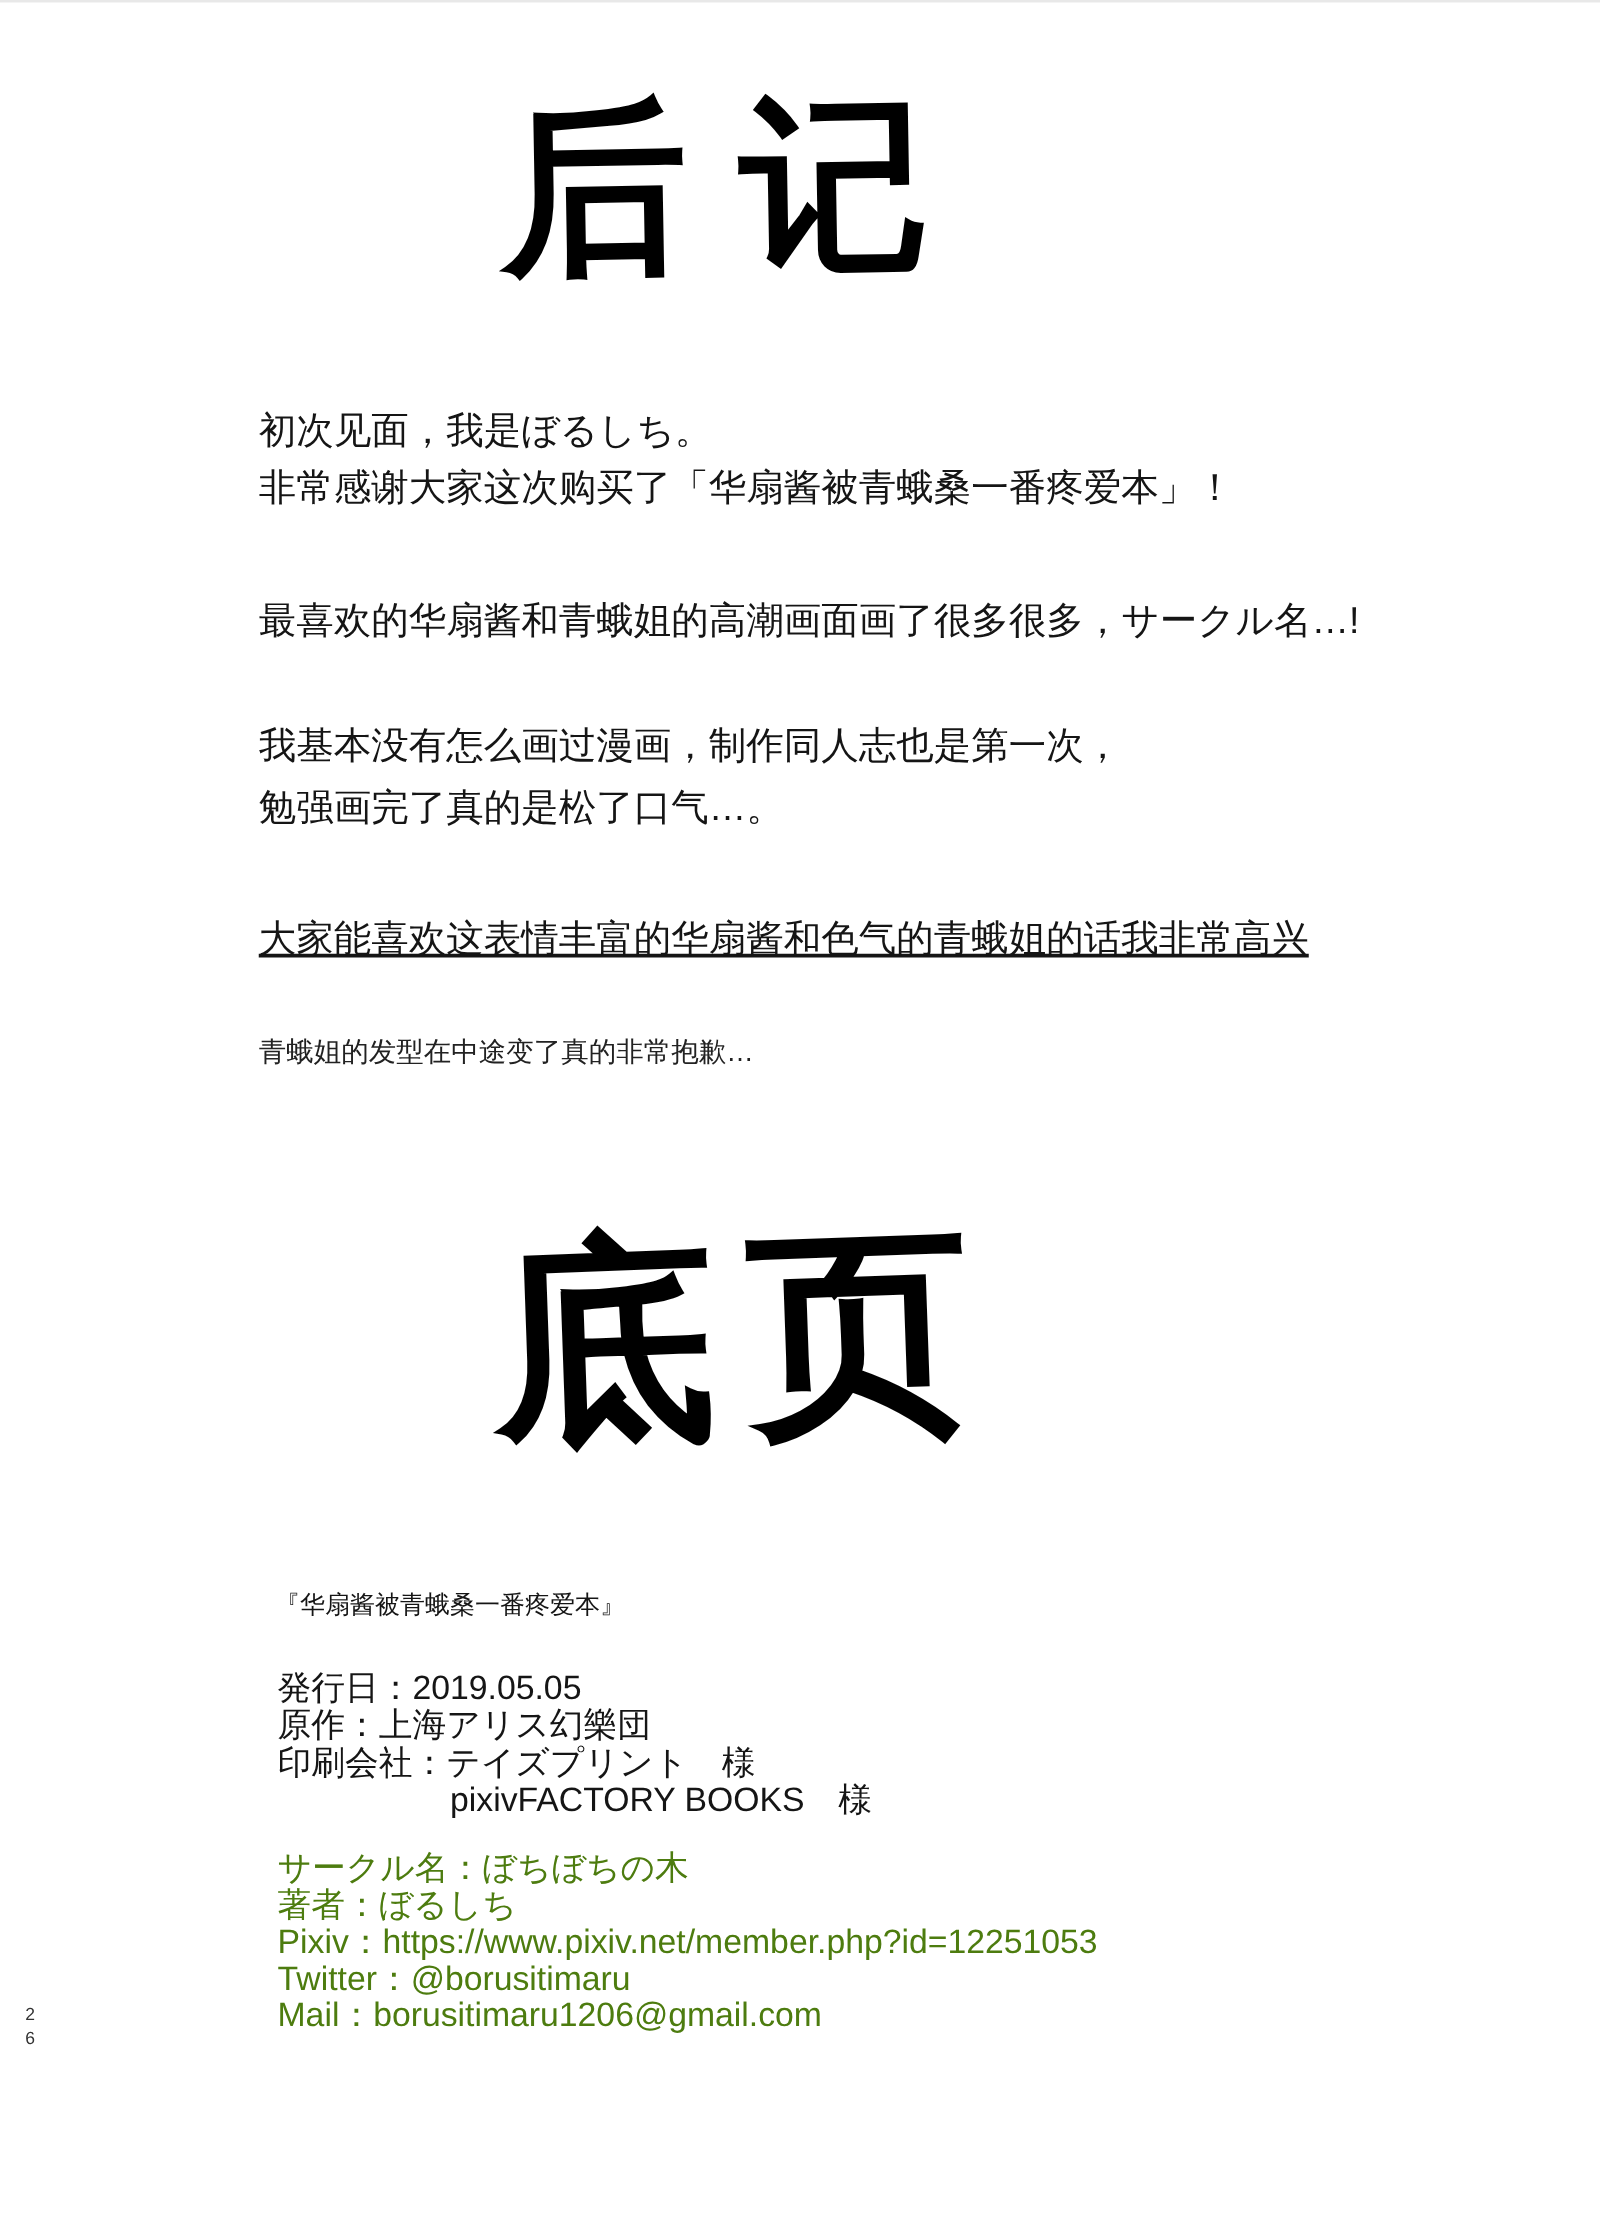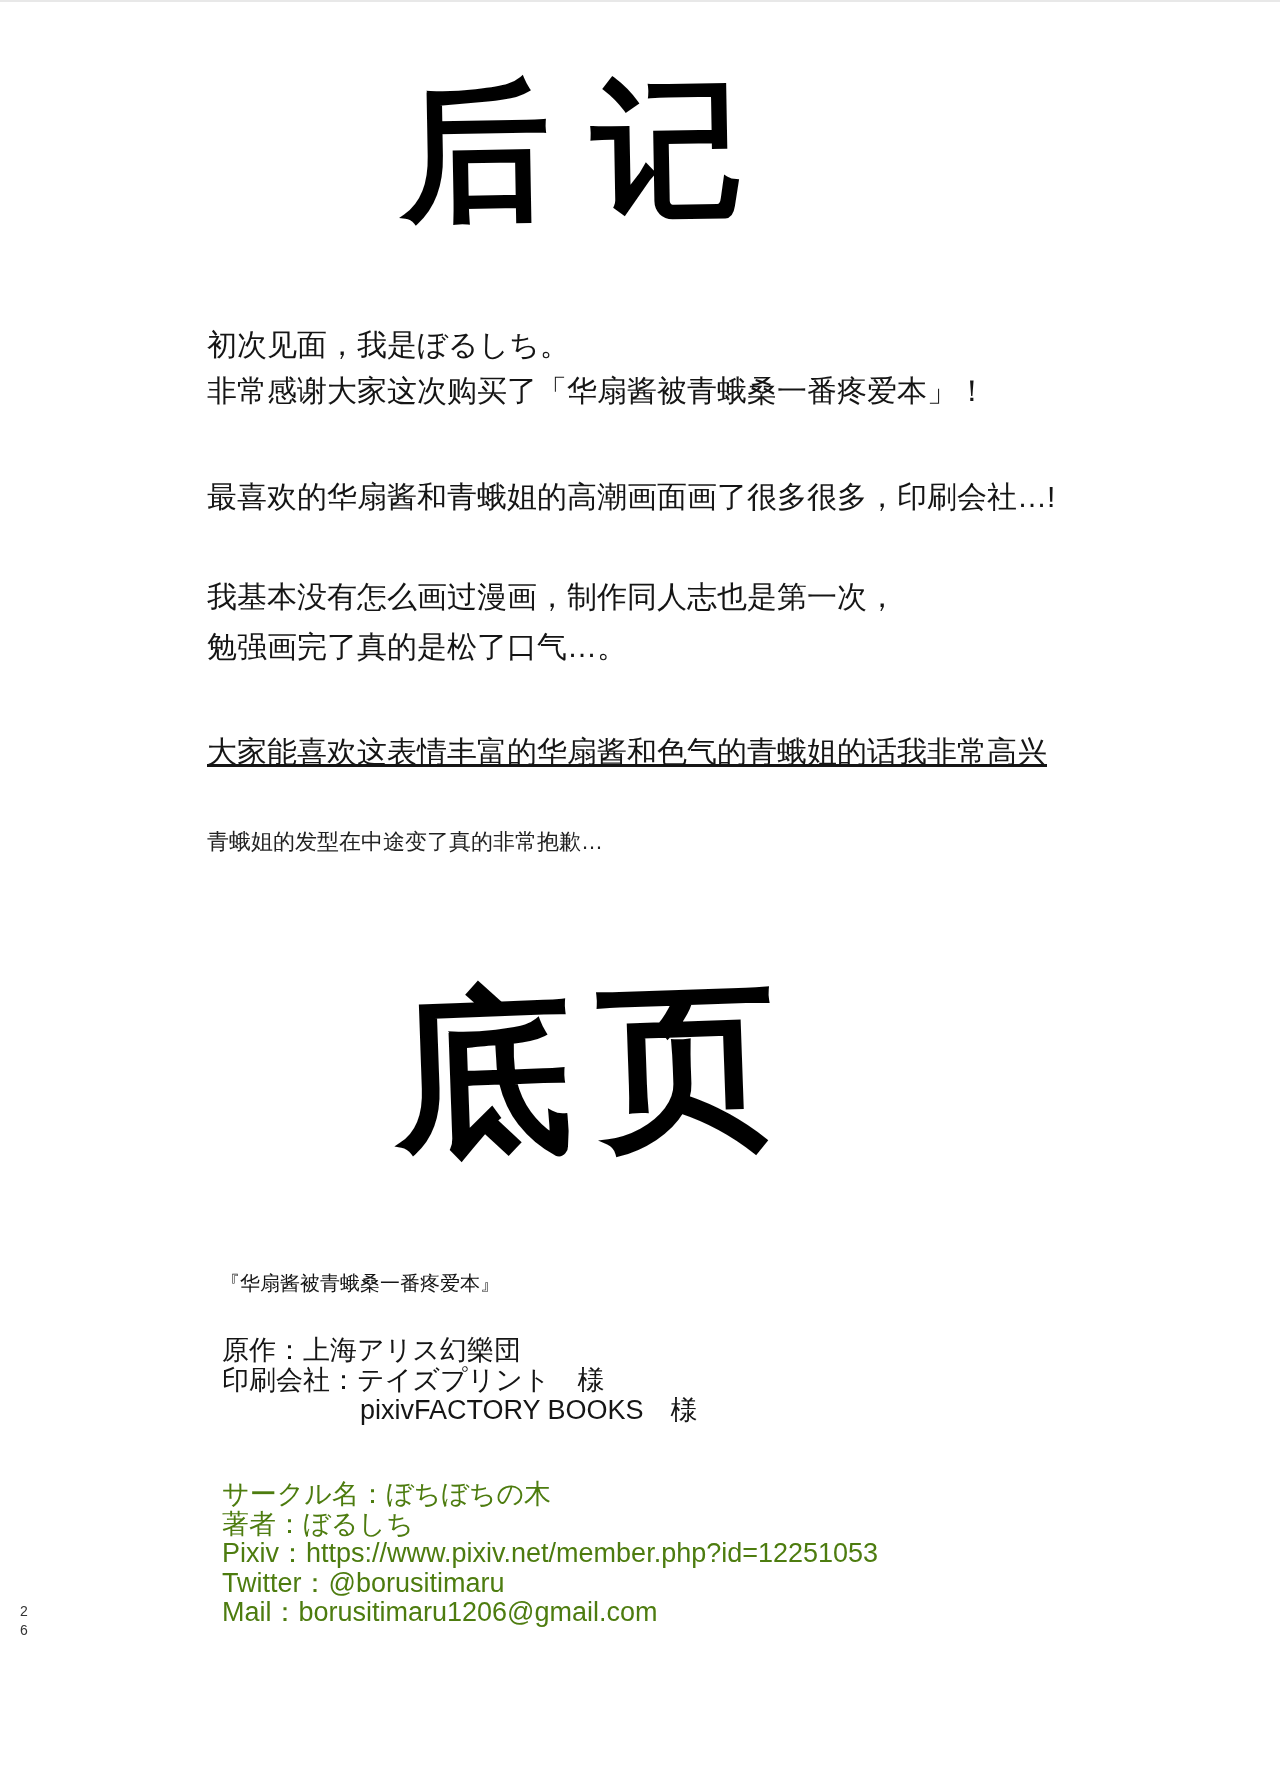--- a/index.html
+++ b/index.html
@@ -95,31 +95,32 @@
 </style>
 </head>
 <body>
 
 <div class="page">
 
   <div class="calli calli-afterword">后记</div>
 
   <div class="bodyline l1">初次见面，我是ぼるしち。</div>
   <div class="bodyline l2">非常感谢大家这次购买了「华扇酱被青蛾桑一番疼爱本」！</div>
-  <div class="bodyline l3">最喜欢的华扇酱和青蛾姐的高潮画面画了很多很多，印刷会社…!</div>
+  <div class="bodyline l3">最喜欢的华扇酱和青蛾姐的高潮画面画了很多很多，サークル名…!</div>
   <div class="bodyline l4">我基本没有怎么画过漫画，制作同人志也是第一次，</div>
   <div class="bodyline l5">勉强画完了真的是松了口气…。</div>
   <div class="bodyline l6">大家能喜欢这表情丰富的华扇酱和色气的青蛾姐的话我非常高兴</div>
   <div class="bodyline note">青蛾姐的发型在中途变了真的非常抱歉…</div>
 
   <div class="calli calli-backpage">底页</div>
 
   <div class="bookTitle">『华扇酱被青蛾桑一番疼爱本』</div>
 
   <div class="colophon">
+    <div>発行日：2019.05.05</div>
     <div>原作：上海アリス幻樂団</div>
     <div>印刷会社：テイズプリント　様</div>
     <div class="indent">pixivFACTORY BOOKS　様</div>
   </div>
 
   <div class="circle">
     <div>サークル名：ぼちぼちの木</div>
     <div>著者：ぼるしち</div>
     <div>Pixiv：https://www.pixiv.net/member.php?id=12251053</div>
     <div>Twitter：@borusitimaru</div>

